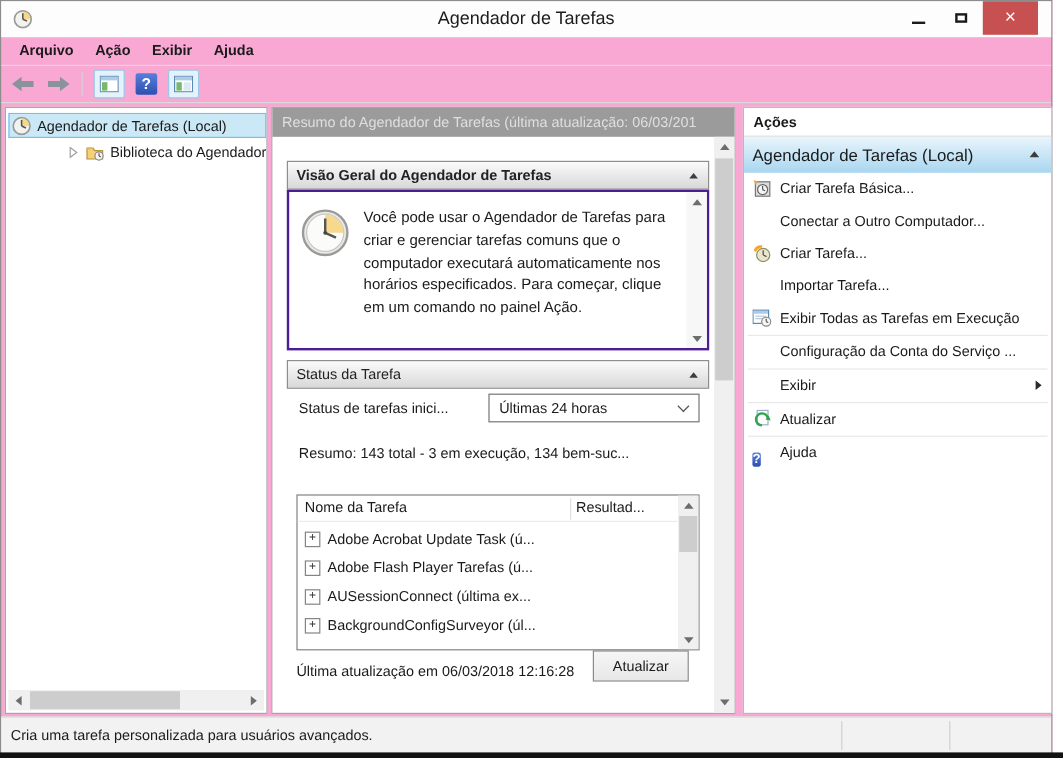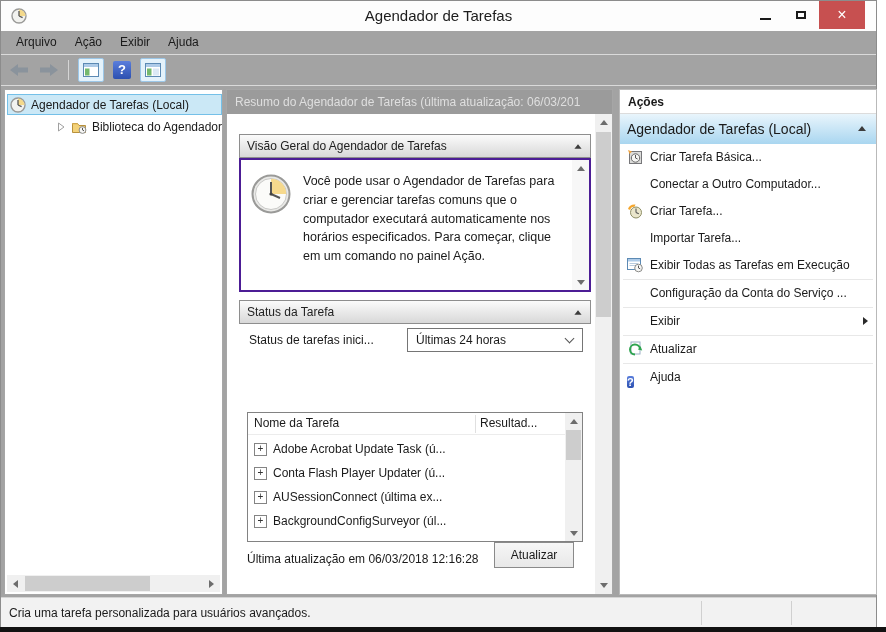--- a/index.html
+++ b/index.html
@@ -1,29 +1,29 @@
 <!DOCTYPE html>
 <html><head>
 <meta charset="utf-8">
 <style>
   html,body{margin:0;padding:0;background:#ffffff;}
   body{width:886px;height:632px;position:relative;font-family:"Liberation Sans",sans-serif;color:#1a1a1a;overflow:hidden;}
   .ab{position:absolute;}
-  .frame{position:absolute;left:0;top:0;width:877px;height:628px;border:1px solid #8c8c8c;box-sizing:border-box;background:#a3a3a3;}
+  .frame{position:absolute;left:0;top:0;width:877px;height:628px;border:1px solid #8c8c8c;box-sizing:border-box;background:#f9a8d4;}
   
   .titlebar{position:absolute;left:0;top:0;right:0;height:30px;background:#fdfdfd;}
   .title-text{position:absolute;left:0;right:0;top:0;height:30px;line-height:30px;text-align:center;font-size:15px;color:#1c1c1c;}
   .wc{position:absolute;top:0;height:28px;display:flex;align-items:center;justify-content:center;cursor:default;}
   .wc-min{left:746px;width:36px;}
   .wc-min i{display:block;width:11px;height:2px;background:#1a1a1a;margin-top:8px;}
   .wc-max{left:782px;width:36px;}
   .wc-max i{display:block;width:10px;height:8px;border:2px solid #1a1a1a;box-sizing:border-box;}
   .wc-close{left:818px;width:46px;background:#c75050;color:#fff;font-size:16px;}
   
-  .menubar{position:absolute;left:0;top:30px;right:0;height:24px;border-bottom:1px solid #dadada;box-sizing:border-box;padding-left:6px;display:flex;align-items:flex-start;}
+  .menubar{position:absolute;left:0;top:30px;right:0;height:24px;border-bottom:1px solid #dadada;box-sizing:border-box;padding-left:6px;display:flex;align-items:flex-start;font-weight:bold;}
   .menu-item{padding:0 9px;font-size:12px;line-height:23px;}
   
   .toolbar{position:absolute;left:0;top:54px;right:0;height:31px;border-bottom:1px solid #dadada;box-sizing:border-box;display:flex;align-items:center;padding-left:8px;gap:6px;}
   .nav-arrow{width:22px;height:16px;}
   .tb-sep{width:1px;height:20px;background:#d5d5d5;margin:0 3px;}
   .tb-btn{width:24px;height:22px;border:1px solid #9cc7e8;background:#e4f2fb;display:flex;align-items:center;justify-content:center;border-radius:2px;}
   .tb-help{width:24px;height:22px;display:flex;align-items:center;justify-content:center;}
   .help-sq{width:18px;height:18px;background:linear-gradient(#5a7edc,#2c50b0);color:#fff;font-size:13px;font-weight:bold;text-align:center;line-height:18px;border-radius:2px;}
   .help-sq-sm{width:15px;height:15px;background:linear-gradient(#5a7edc,#2c50b0);color:#fff;font-size:11px;font-weight:bold;text-align:center;line-height:15px;border-radius:2px;}
   
@@ -187,21 +187,21 @@
     <div class="ab sb" style="right:0;top:24px;bottom:0;width:17px;">
       <div class="ab sb-btn" style="top:0;left:0;width:17px;height:17px;">
           <span class="t-up"></span>
         </div>
       <div class="ab thumb" style="top:18px;left:1px;width:15px;height:185px;"></div>
       <div class="ab sb-btn" style="bottom:0;left:0;width:17px;height:17px;">
           <span class="t-down"></span>
         </div>
     </div>
 
-    <div class="sec-hdr" style="left:12px;top:44px;width:352px;">
+    <div class="sec-hdr" style="left:12px;top:44px;width:352px;font-weight:bold;">
       <span>Visão Geral do Agendador de Tarefas</span>
       <span class="t-up"></span>
     </div>
     <div class="sec-body" style="left:12px;top:68px;width:352px;height:134px;">
       <span class="ab" style="left:10px;top:14px;width:40px;height:40px;">
         <svg width="40" height="40" viewBox="0 0 40 40">
             <circle cx="20" cy="20" r="18.5" fill="#e9e9e7" stroke="#9a9a98" stroke-width="2"></circle>
             <circle cx="20" cy="20" r="15.5" fill="#fbfbf9" stroke="#c8c8c6"></circle>
             <path d="M20 20 L20 4.8 A15.2 15.2 0 0 1 35.2 20 Z" fill="#f6d98d"></path>
             <line x1="20" y1="20" x2="20" y2="8" stroke="#555" stroke-width="2"></line>
@@ -224,20 +224,21 @@
       <span>Status da Tarefa</span>
       <span class="t-up"></span>
     </div>
 
     <div class="ab" style="left:22px;top:243px;font-size:12px;">Status de tarefas inici...</div>
     <div class="drop" style="left:180px;top:238px;width:176px;height:24px;">
       <span>Últimas 24 horas</span>
       <span class="chev"></span>
     </div>
 
+    <div class="ab" style="left:22px;top:281px;font-size:12px;">Resumo: 143 total - 3 em execução, 134 bem-suc...</div>
 
     <div class="task-table" style="left:20px;top:322px;width:336px;height:130px;">
       <div class="tt-hdr">
         <span class="ab" style="left:6px;top:0;line-height:21px;text-align:right;">Nome da Tarefa</span>
         <span class="ab" style="left:232px;top:0;line-height:21px;">Resultad...</span>
         <span class="tt-colsep" style="left:227px;"></span>
       </div>
       <div class="ab sb" style="right:0;top:0;bottom:0;width:17px;">
         <div class="ab sb-btn" style="top:0;left:0;width:17px;height:16px;">
             <span class="t-up"></span>
@@ -246,21 +247,21 @@
         <div class="ab sb-btn" style="bottom:0;left:0;width:17px;height:16px;">
             <span class="t-down"></span>
           </div>
       </div>
       <div class="tt-row" style="top:24px;">
           <span class="plusbox">+</span>
           <span>Adobe Acrobat Update Task (ú...</span>
         </div>
       <div class="tt-row" style="top:48px;">
           <span class="plusbox">+</span>
-          <span>Conta Flash Player Updater (ú...</span>
+          <span>Adobe Flash Player Tarefas (ú...</span>
         </div>
       <div class="tt-row" style="top:72px;">
           <span class="plusbox">+</span>
           <span>AUSessionConnect (última ex...</span>
         </div>
       <div class="tt-row" style="top:96px;">
           <span class="plusbox">+</span>
           <span>BackgroundConfigSurveyor (úl...</span>
         </div>
     </div>

